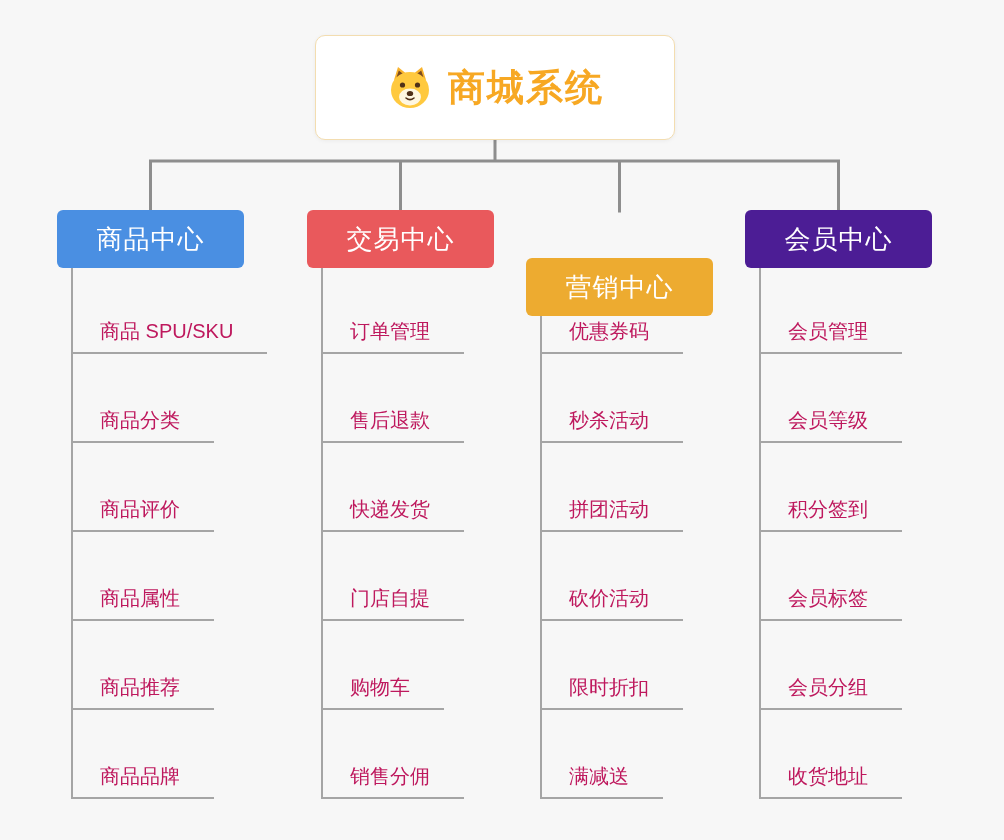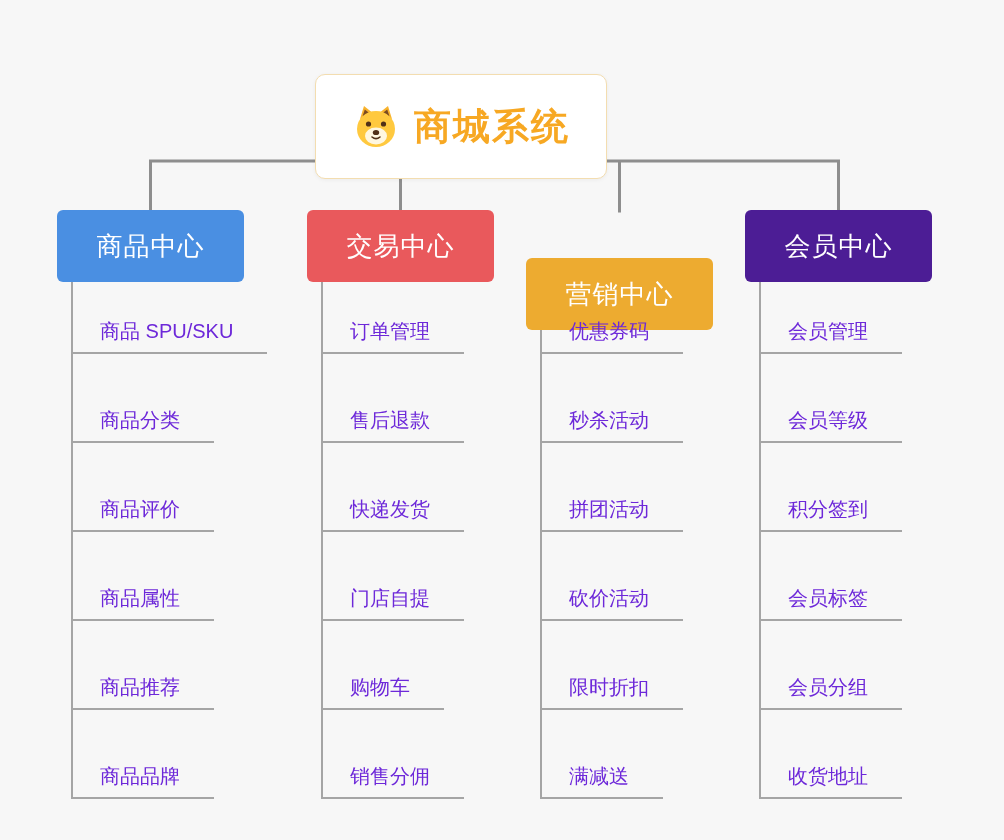--- a/index.html
+++ b/index.html
@@ -5,46 +5,46 @@
   * { margin:0; padding:0; box-sizing:border-box; }
   html,body { width:1004px; height:840px; }
   body {
     background:#f7f7f7;
     font-family:"Liberation Sans","DejaVu Sans",sans-serif;
   }
   .canvas { position:relative; width:1004px; height:840px; background:#f7f7f7; overflow:hidden; }
 
   
   .root {
-    position:absolute; left:315px; top:35px; width:292px; height:105px;
+    position:absolute; left:315px; top:35px; width:360px; height:105px;
     background:#ffffff; border:1px solid #f3ddb0; border-radius:10px;
     display:flex; align-items:center; justify-content:center; gap:14px;
-    box-shadow:0 1px 4px rgba(0,0,0,.05); z-index:2;margin-top:39px;
+    box-shadow:0 1px 4px rgba(0,0,0,.05); z-index:2;
   }
   .root-title { font-size:37px; font-weight:700; letter-spacing:2px; }
 
   
   svg.connectors { position:absolute; left:0; top:0; z-index:1; }
 
   
   .branch {
-    position:absolute; top:210px; width:187px; height:72px; border-radius:6px;
+    position:absolute; top:210px; width:187px; height:58px; border-radius:6px;
     display:flex; align-items:center; justify-content:center;
     color:#ffffff; font-size:26px; letter-spacing:1px; z-index:2;
   }
   .b0{left:57px} .b1{left:307px} .b2{left:526px} .b3{left:745px}
 
   
   .spine { position:absolute; top:268px; width:2px; height:531px; background:#a5a5a5; z-index:1; }
   .s0{left:71px} .s1{left:321px} .s2{left:540px} .s3{left:759px}
 
   
   .child { position:absolute; z-index:2; }
   .child > span {
-    display:inline-block; line-height:26px; font-size:20px; color:#6d28d9;
+    display:inline-block; line-height:26px; font-size:20px; color:#be185d;
     padding:0 34px 8px 29px; border-bottom:2px solid #a5a5a5; white-space:nowrap;
   }
   .c0{left:71px} .c1{left:321px} .c2{left:540px} .c3{left:759px}
   .r0{top:318px} .r1{top:407px} .r2{top:496px} .r3{top:585px} .r4{top:674px} .r5{top:763px}
 </style>
 </head>
 <body>
 
 <div class="canvas">
 

